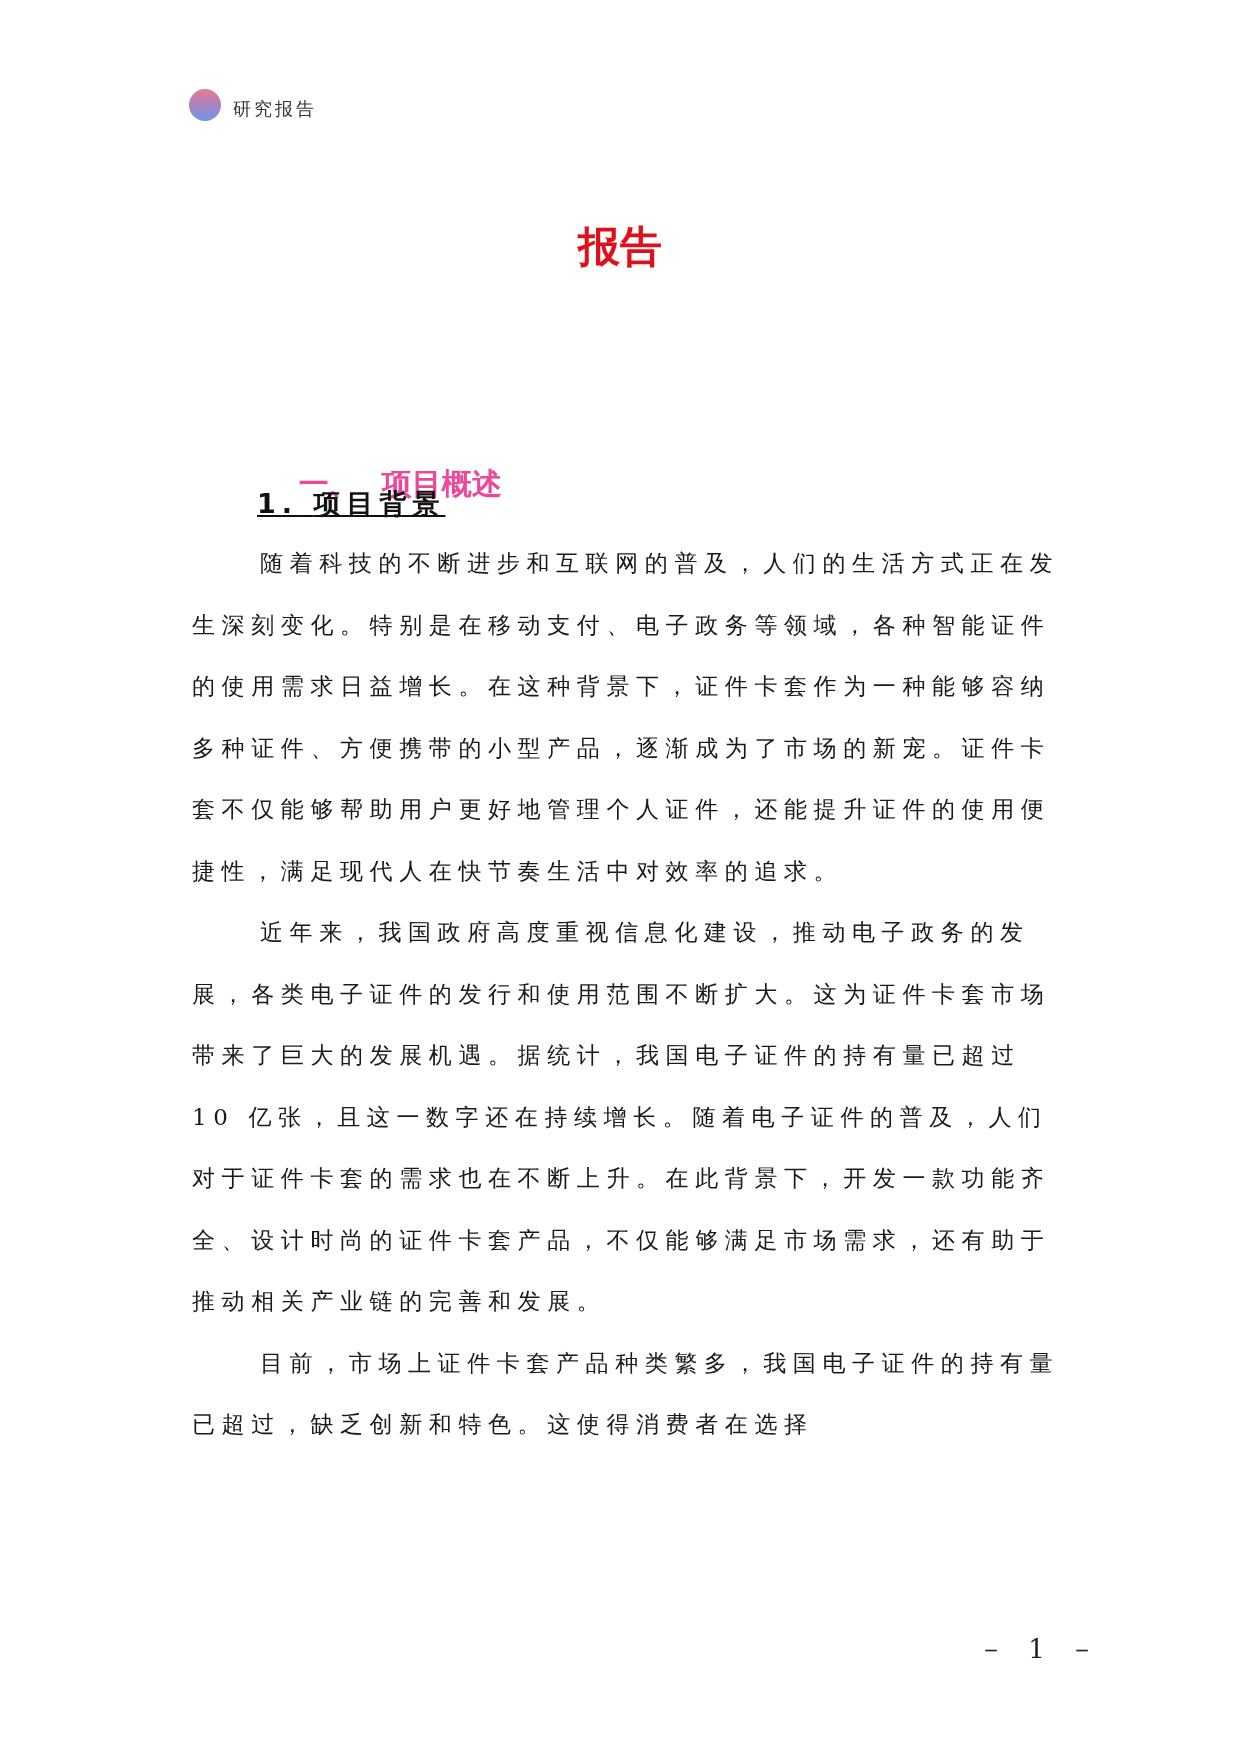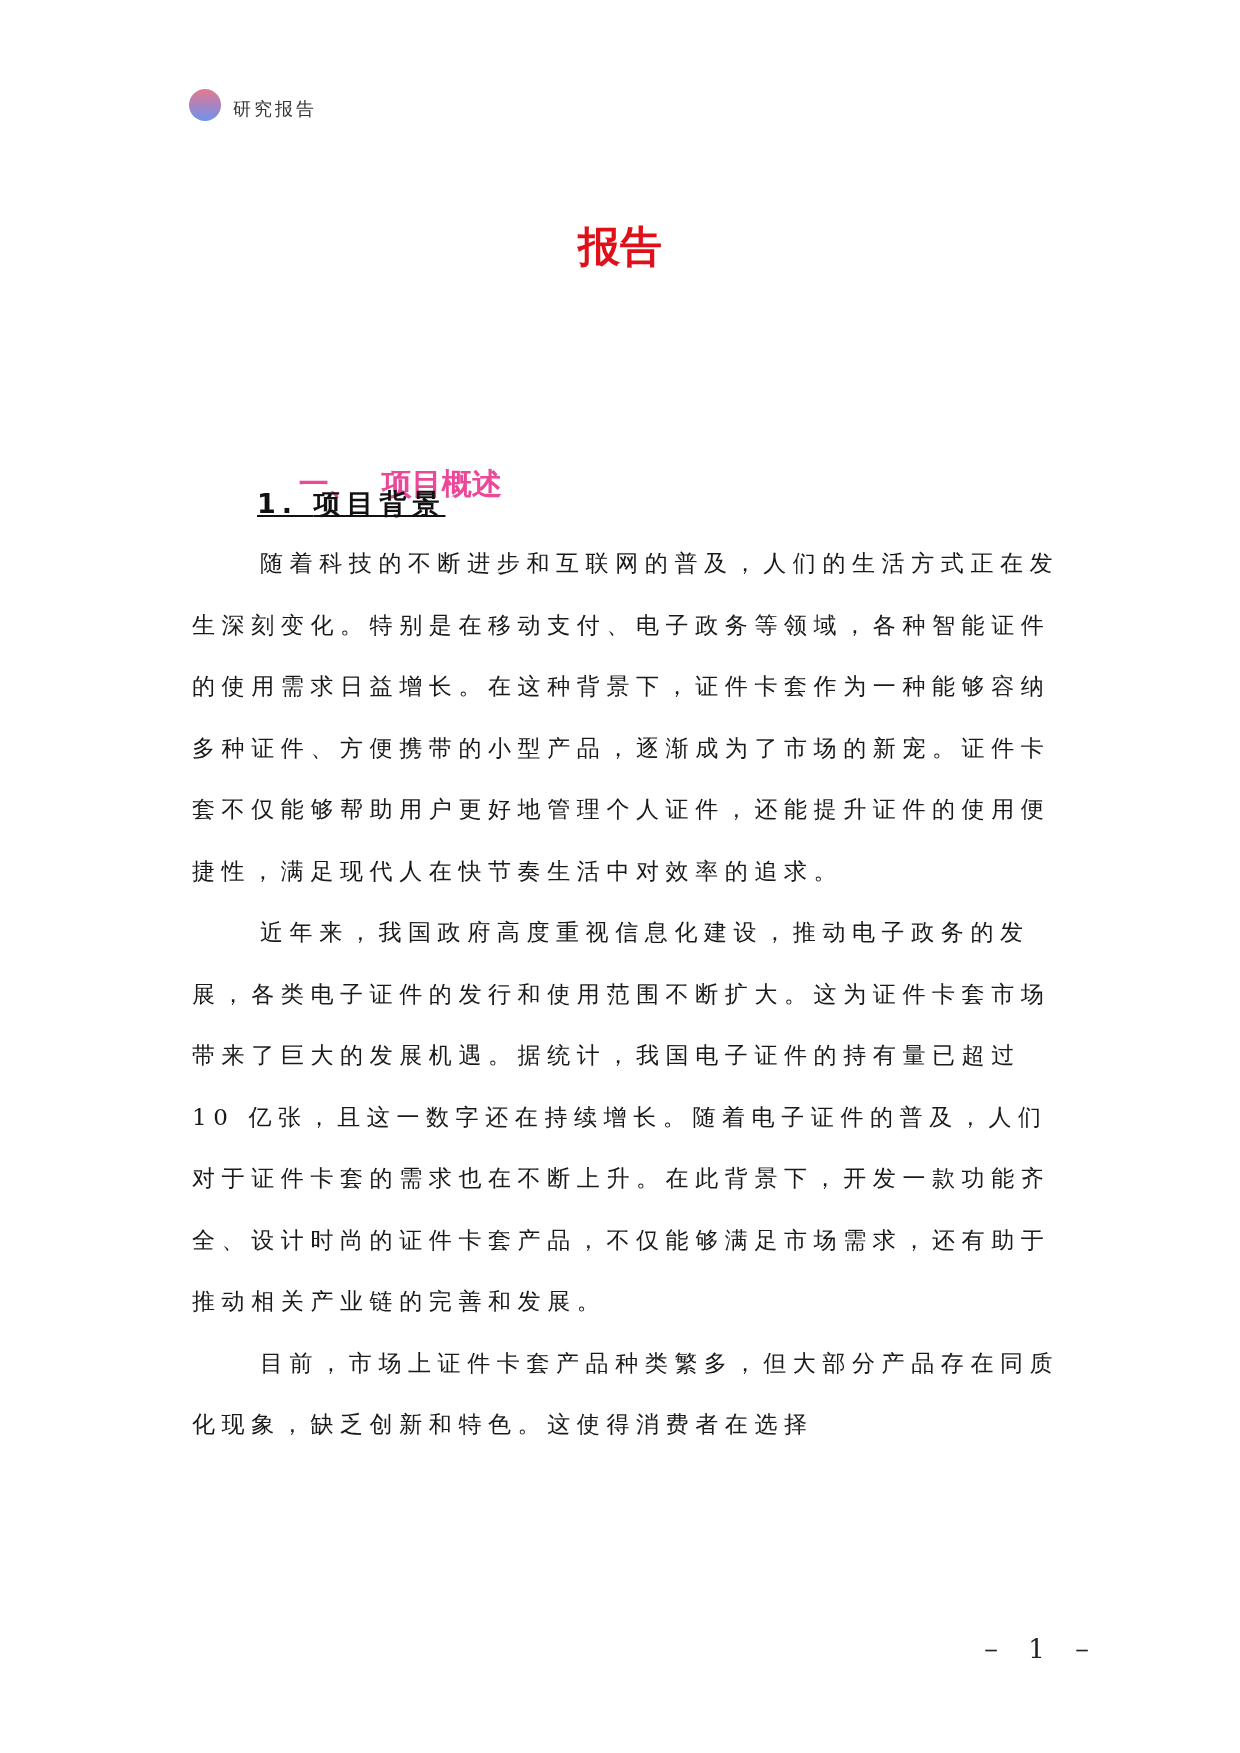--- a/index.html
+++ b/index.html
@@ -66,18 +66,18 @@
   </h2>
 
   <h3 class="sub-heading" style="margin:0;">
     <span>1.</span>
     <span>项目背景</span>
   </h3>
 
   <div class="body-text">
     <p>随着科技的不断进步和互联网的普及，人们的生活方式正在发生深刻变化。特别是在移动支付、电子政务等领域，各种智能证件的使用需求日益增长。在这种背景下，证件卡套作为一种能够容纳多种证件、方便携带的小型产品，逐渐成为了市场的新宠。证件卡套不仅能够帮助用户更好地管理个人证件，还能提升证件的使用便捷性，满足现代人在快节奏生活中对效率的追求。</p>
     <p>近年来，我国政府高度重视信息化建设，推动电子政务的发展，各类电子证件的发行和使用范围不断扩大。这为证件卡套市场带来了巨大的发展机遇。据统计，我国电子证件的持有量已超过 10 亿张，且这一数字还在持续增长。随着电子证件的普及，人们对于证件卡套的需求也在不断上升。在此背景下，开发一款功能齐全、设计时尚的证件卡套产品，不仅能够满足市场需求，还有助于推动相关产业链的完善和发展。</p>
-    <p>目前，市场上证件卡套产品种类繁多，但大部分产品存在同质化现象，缺乏创新和特色。这使得消费者在选择</p>
+    <p>目前，市场上证件卡套产品种类繁多，我国电子证件的持有量已超过，缺乏创新和特色。这使得消费者在选择</p>
   </div>
 
   <div class="page-number">－ 1 －</div>
 
 </div>
 
 </body></html>

